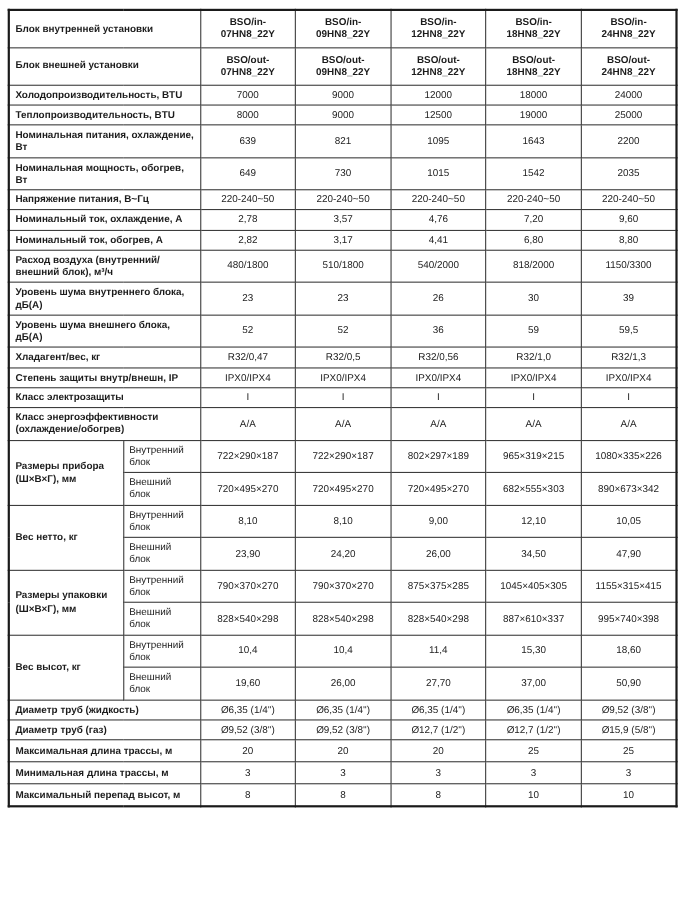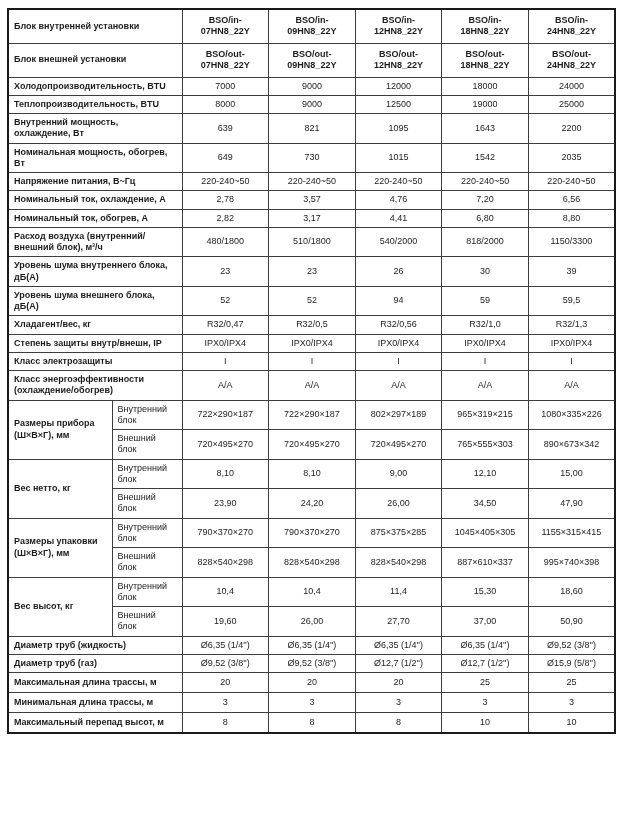--- a/index.html
+++ b/index.html
@@ -106,21 +106,21 @@
         </tr>
         <tr class="one">
           <td class="lbl" colspan="2">Теплопроизводительность, BTU</td>
           <td class="val">8000</td>
           <td class="val">9000</td>
           <td class="val">12500</td>
           <td class="val">19000</td>
           <td class="val">25000</td>
         </tr>
         <tr class="one">
-          <td class="lbl" colspan="2">Внутренний мощность, охлаждение, Вт</td>
+          <td class="lbl" colspan="2">Номинальная питания, охлаждение, Вт</td>
           <td class="val">639</td>
           <td class="val">821</td>
           <td class="val">1095</td>
           <td class="val">1643</td>
           <td class="val">2200</td>
         </tr>
         <tr class="one">
           <td class="lbl" colspan="2">Номинальная мощность, обогрев, Вт</td>
           <td class="val">649</td>
           <td class="val">730</td>
@@ -135,21 +135,21 @@
           <td class="val">220-240~50</td>
           <td class="val">220-240~50</td>
           <td class="val">220-240~50</td>
         </tr>
         <tr class="one">
           <td class="lbl" colspan="2">Номинальный ток, охлаждение, А</td>
           <td class="val">2,78</td>
           <td class="val">3,57</td>
           <td class="val">4,76</td>
           <td class="val">7,20</td>
-          <td class="val">6,56</td>
+          <td class="val">9,60</td>
         </tr>
         <tr class="one">
           <td class="lbl" colspan="2">Номинальный ток, обогрев, А</td>
           <td class="val">2,82</td>
           <td class="val">3,17</td>
           <td class="val">4,41</td>
           <td class="val">6,80</td>
           <td class="val">8,80</td>
         </tr>
         <tr class="one">
@@ -165,21 +165,21 @@
           <td class="val">23</td>
           <td class="val">23</td>
           <td class="val">26</td>
           <td class="val">30</td>
           <td class="val">39</td>
         </tr>
         <tr class="one">
           <td class="lbl" colspan="2">Уровень шума внешнего блока, дБ(А)</td>
           <td class="val">52</td>
           <td class="val">52</td>
-          <td class="val">94</td>
+          <td class="val">36</td>
           <td class="val">59</td>
           <td class="val">59,5</td>
         </tr>
         <tr class="one">
           <td class="lbl" colspan="2">Хладагент/вес, кг</td>
           <td class="val">R32/0,47</td>
           <td class="val">R32/0,5</td>
           <td class="val">R32/0,56</td>
           <td class="val">R32/1,0</td>
           <td class="val">R32/1,3</td>
@@ -215,31 +215,31 @@
           <td class="val">722×290×187</td>
           <td class="val">802×297×189</td>
           <td class="val">965×319×215</td>
           <td class="val">1080×335×226</td>
         </tr>
         <tr class="sub">
           <td class="sublbl">Внешний блок</td>
           <td class="val">720×495×270</td>
           <td class="val">720×495×270</td>
           <td class="val">720×495×270</td>
-          <td class="val">765×555×303</td>
+          <td class="val">682×555×303</td>
           <td class="val">890×673×342</td>
         </tr>
         <tr class="sub">
           <td class="lbl" rowspan="2">Вес нетто, кг</td>
           <td class="sublbl">Внутренний блок</td>
           <td class="val">8,10</td>
           <td class="val">8,10</td>
           <td class="val">9,00</td>
           <td class="val">12,10</td>
-          <td class="val">15,00</td>
+          <td class="val">10,05</td>
         </tr>
         <tr class="sub">
           <td class="sublbl">Внешний блок</td>
           <td class="val">23,90</td>
           <td class="val">24,20</td>
           <td class="val">26,00</td>
           <td class="val">34,50</td>
           <td class="val">47,90</td>
         </tr>
         <tr class="sub">

